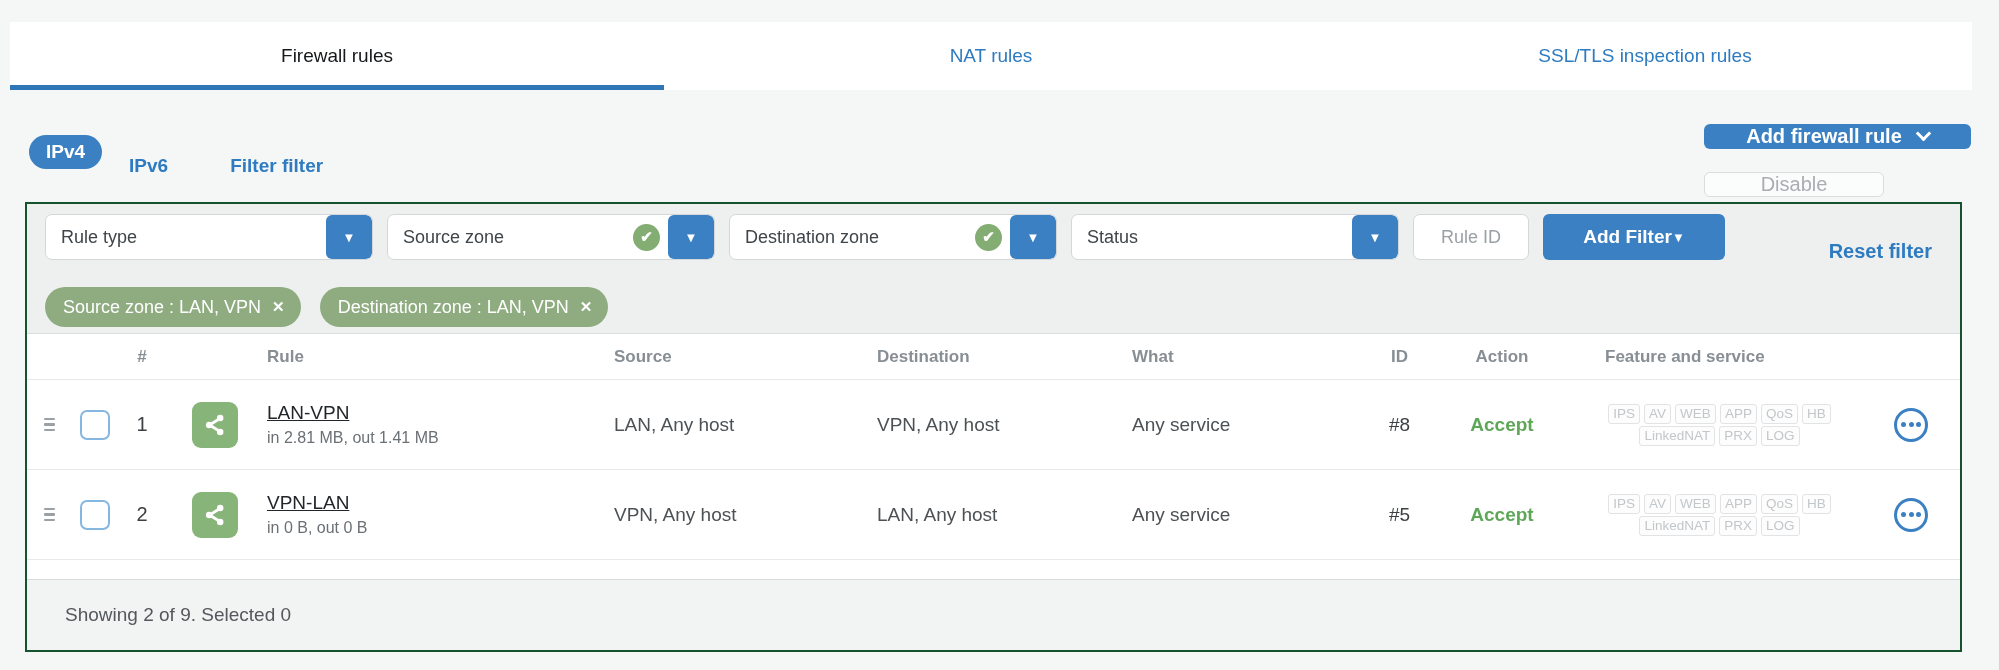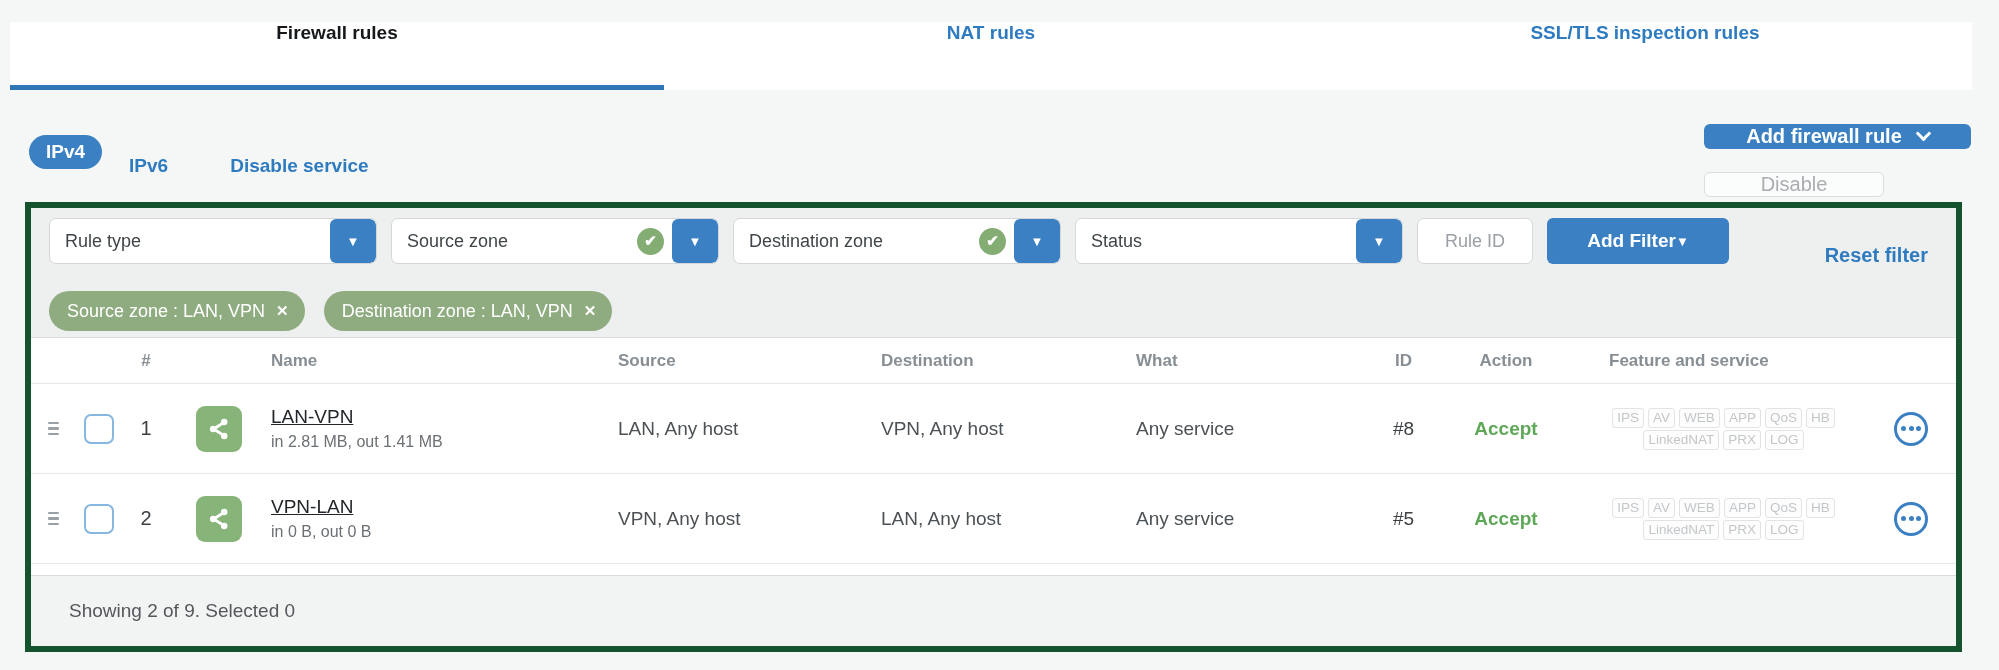--- a/index.html
+++ b/index.html
@@ -10,22 +10,22 @@
     position: relative;
     overflow: hidden;
     color: #3c4043;
   }
   
   .tabbar {
     position: absolute; left: 10px; top: 22px; width: 1962px; height: 68px;
     background: #ffffff; display: flex;
   }
   .tab {
-    flex: 1; display: flex; align-items: flex-start; justify-content: center;
-    font-size: 19px; font-weight: bold; color: #2e7bc0; cursor: pointer; position: relative;
+    flex: 1; display: flex; align-items: center; justify-content: center;
+    font-size: 19px; font-weight: normal; color: #2e7bc0; cursor: pointer; position: relative;
   }
   .tab.active { color: #16191c; }
   .tab-underline {
     position: absolute; left: 0; right: 0; bottom: 0; height: 5px; background: #2e76b5;
   }
   
   .toolbar-left {
     position: absolute; left: 29px; top: 124px; height: 55px;
     display: flex; align-items: center;
   }
@@ -51,21 +51,21 @@
     background: #fbfcfc; border: 1px solid #dadde0; color: #a9aeb3; width: 180px;
   }
   .chevron-down {
     display: inline-block; width: 11px; height: 11px;
     border-right: 3.5px solid #fff; border-bottom: 3.5px solid #fff;
     transform: rotate(45deg); margin-left: 16px; margin-top: -6px;
   }
   
   .panel {
     position: absolute; left: 25px; top: 202px; width: 1937px; height: 450px;
-    background: #fff; border: 6px solid #14532d; display: flex; flex-direction: column;
+    background: #fff; border: 2px solid #14532d; display: flex; flex-direction: column;
   }
   .filter-area {
     height: 130px; background: #eef0f0; border-bottom: 1px solid #dcdfe1; padding: 10px 18px 0 18px;
   }
   .filter-row { display: flex; align-items: center; gap: 14px; height: 46px; }
   .dropdown {
     width: 328px; height: 46px; background: #fff; border: 1px solid #d4d7d9;
     border-radius: 7px; display: flex; align-items: center; overflow: hidden; cursor: pointer;
   }
   .dropdown-label { flex: 1; padding-left: 15px; font-size: 18px; color: #3f4549; }
@@ -159,21 +159,21 @@
     <span>NAT rules</span>
   </div>
   <div class="tab">
     <span>SSL/TLS inspection rules</span>
   </div>
 </nav>
 
 <div class="toolbar-left">
   <div class="ipv4-pill">IPv4</div>
   <div class="blue-link ipv6-link">IPv6</div>
-  <div class="blue-link disable-filter-link">Disable service</div>
+  <div class="blue-link disable-filter-link">Filter filter</div>
 </div>
 
 <div class="toolbar-right">
   <div class="btn btn-primary btn-add-rule">
     <span>Add firewall rule</span>
     <span class="chevron-down"></span>
   </div>
   <div class="btn btn-ghost">Disable</div>
   <div class="btn btn-ghost">Delete</div>
 </div>
@@ -225,21 +225,21 @@
         <span class="chip-x">✕</span>
       </div>
     </div>
   </div>
 
   <div class="tbl-row tbl-header">
     <div></div>
     <div></div>
     <div class="hcell c-center">#</div>
     <div></div>
-    <div class="hcell pad-name">Name</div>
+    <div class="hcell pad-name">Rule</div>
     <div class="hcell pad-src">Source</div>
     <div class="hcell pad-dst">Destination</div>
     <div class="hcell pad-what">What</div>
     <div class="hcell c-center">ID</div>
     <div class="hcell c-center">Action</div>
     <div class="hcell pad-feat">Feature and service</div>
     <div></div>
   </div>
 
   <div class="tbl-row data-row">

